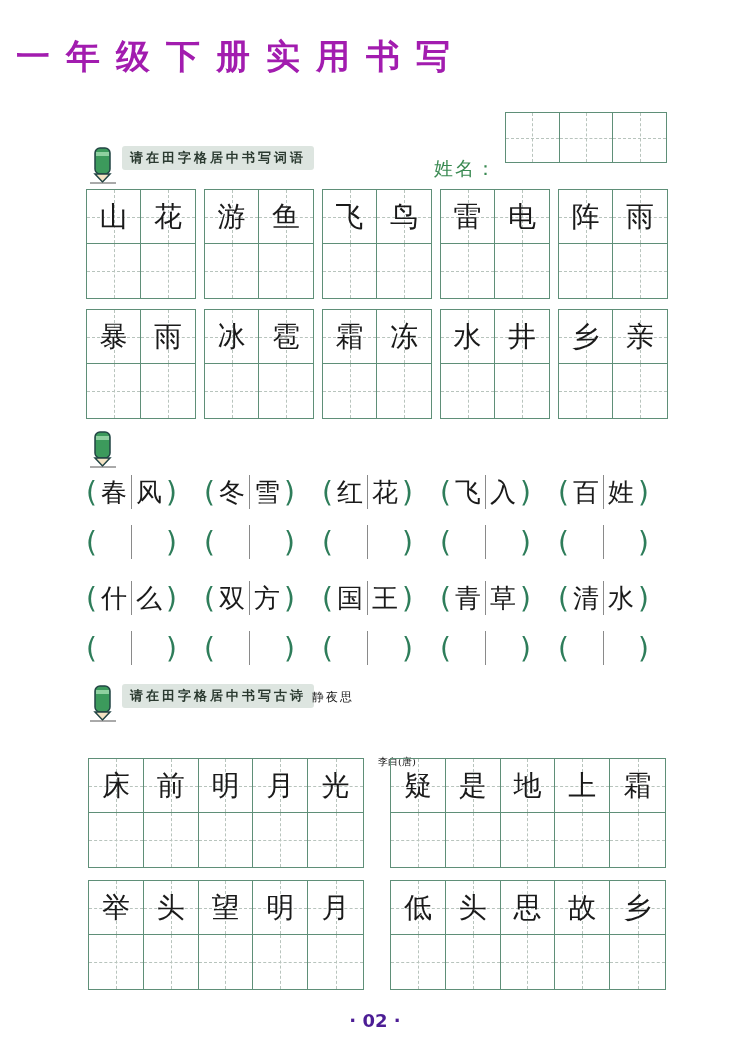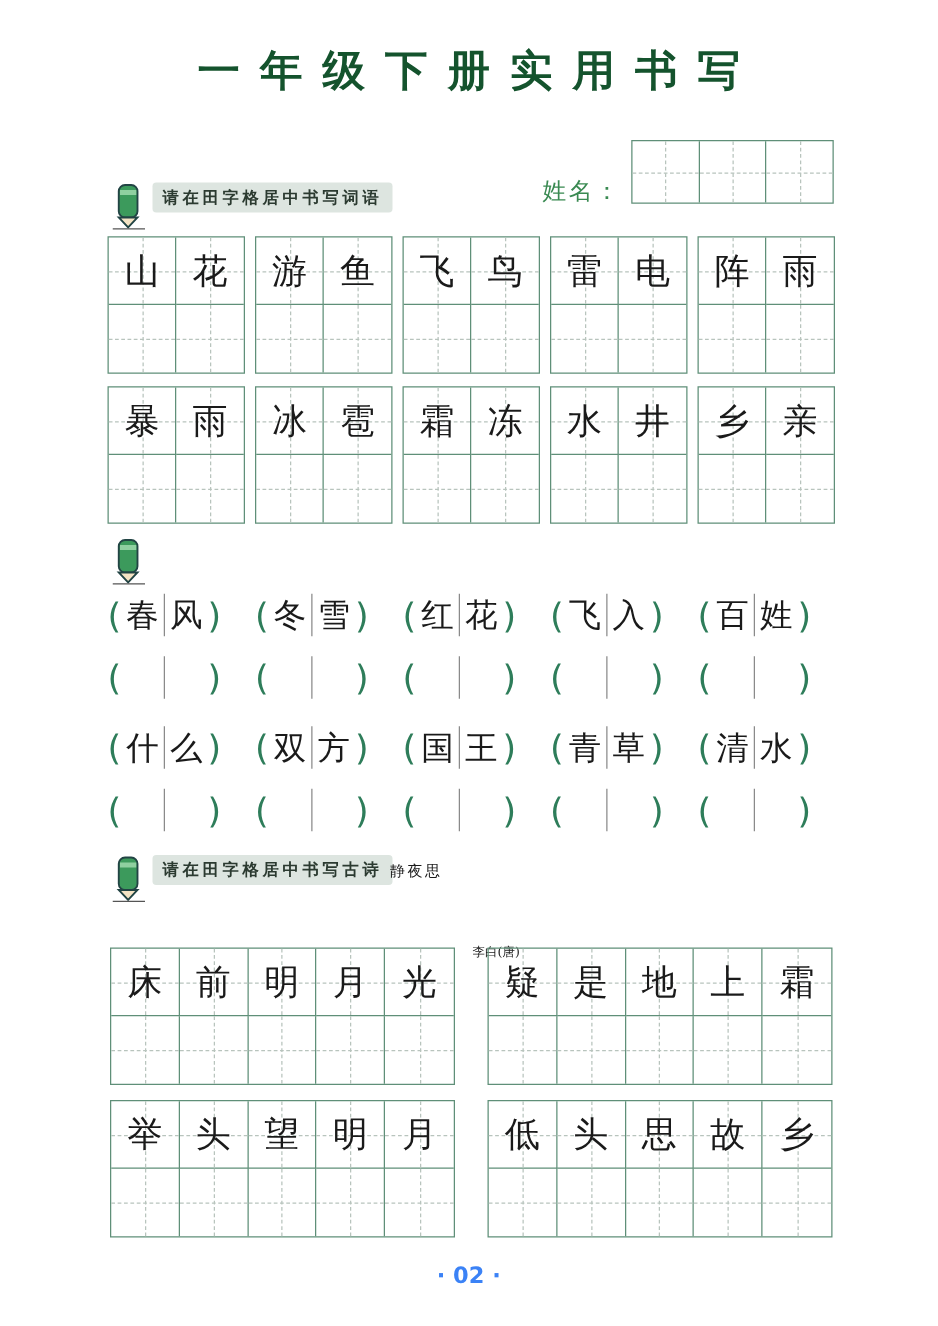--- a/index.html
+++ b/index.html
@@ -2,26 +2,26 @@
 <html><head>
 <meta charset="utf-8">
 <style>
   html, body { margin: 0; padding: 0; }
   body {
     width: 750px; height: 1061px; background: #ffffff; position: relative; overflow: hidden;
     font-family: "DejaVu Serif", "Liberation Serif", serif; color: #1a1a1a;
   }
   .abs { position: absolute; }
   .title {
-    left: 0; top: 34px; width: 750px; text-align: center;
+    left: 0; top: 34px; width: 750px; 
     font-family: "DejaVu Sans", sans-serif; font-weight: bold; font-size: 34px;
-    letter-spacing: 16px; color: #14532d; text-indent: 16px;
+    letter-spacing: 16px; color: #a21caf; text-indent: 16px;
   }
   .name-label {
-    left: 434px; top: 140px; font-size: 19px; color: #3a8a52;
+    left: 434px; top: 156px; font-size: 19px; color: #3a8a52;
     font-family: "DejaVu Sans", sans-serif; letter-spacing: 2px;
   }
   .name-box {
     left: 505px; top: 112px; width: 162px; height: 51px;
     border: 1.5px solid #5f8f78; display: flex; box-sizing: border-box;
   }
   .name-cell { flex: 1; position: relative; border-right: 1.5px solid #5f8f78; }
   .name-cell:last-child { border-right: none; }
   .name-cell::before, .tz::before {
     content: ""; position: absolute; left: 50%; top: 0; bottom: 0;
@@ -56,21 +56,21 @@
   .bracket-item {
     width: 124px; height: 40px; display: flex; align-items: center; font-size: 26px; position: relative;
   }
   .paren { color: #2e7d5a; font-size: 28px; font-family: "DejaVu Sans", sans-serif; }
   .bchar { width: 34px; text-align: center; }
   .divider { width: 1px; height: 34px; background: #8a8a8a; }
   .poem-title { left: 312px; top: 689px; font-size: 12px; letter-spacing: 2px; }
   .poem-author { left: 378px; top: 755px; font-size: 10px; }
   .page-num {
     left: 0; width: 750px; top: 1010px; text-align: center; font-family: "DejaVu Sans", sans-serif;
-    font-weight: bold; font-size: 18px; color: #3b82f6;
+    font-weight: bold; font-size: 18px; color: #4c1d95;
   }
 </style>
 </head>
 <body>
 
 <div class="abs title">一年级下册实用书写</div>
 
 <div class="abs name-label">姓名：</div>
 <div class="abs name-box">
   <div class="name-cell"></div>

